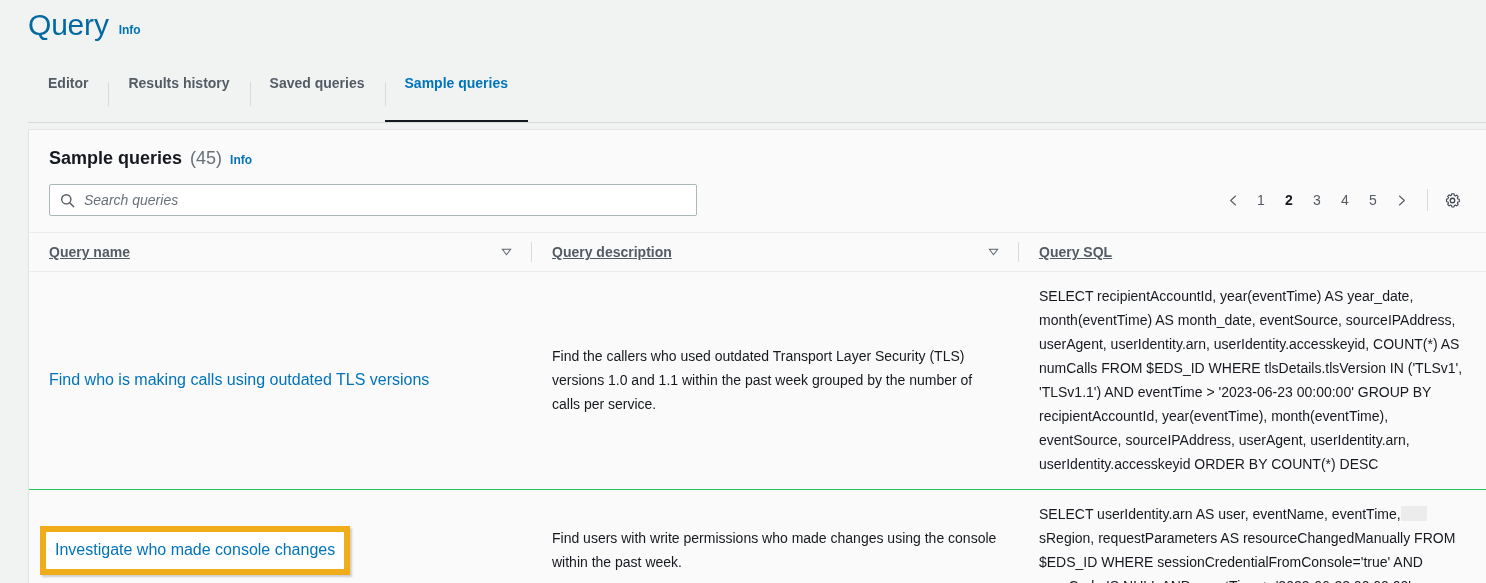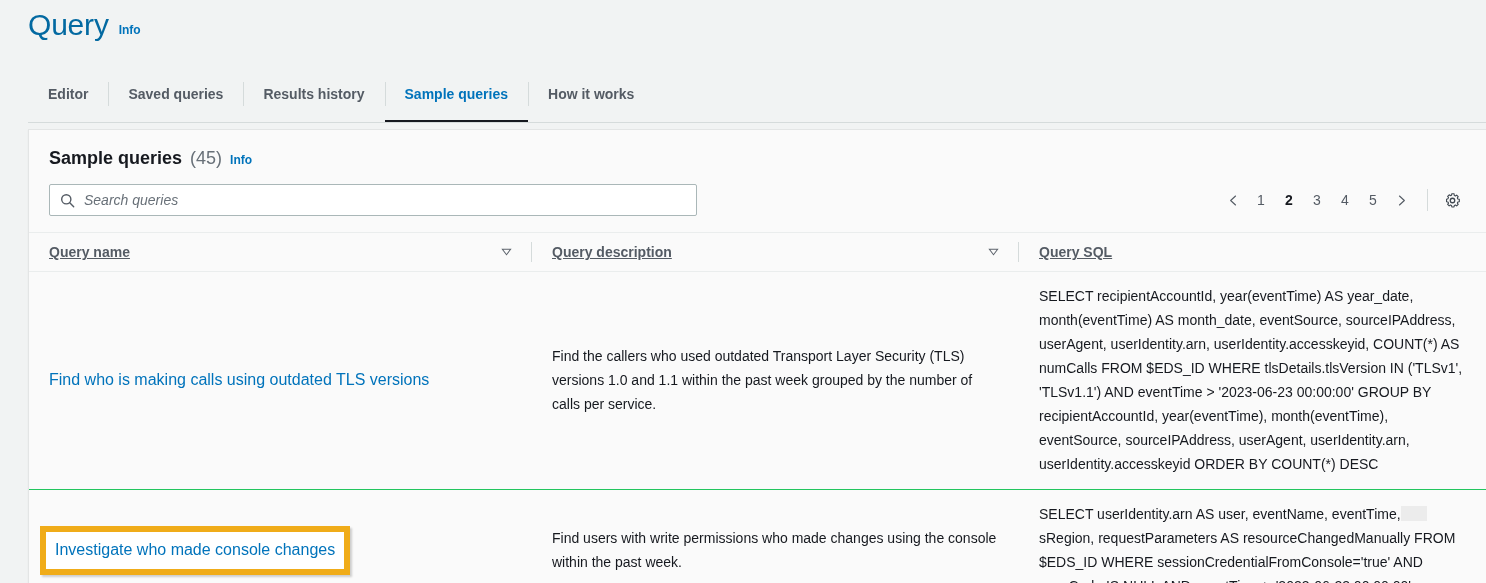--- a/index.html
+++ b/index.html
@@ -43,21 +43,21 @@
     position: relative;
   }
   .tabs {
     display: flex;
     align-items: stretch;
     height: 38px;
     position: relative;
   }
   .tab {
     display: flex;
-    align-items: center;
+    align-items: flex-start;
     padding: 0 20px;
     font-size: 14px;
     font-weight: 700;
     color: #545b64;
     cursor: pointer;
     position: relative;
     white-space: nowrap;
   }
   .tab + .tab::before {
     content: "";
@@ -274,30 +274,27 @@
   <span class="page-title">Query</span>
   <span class="info-link">Info</span>
 </div>
 
 <div class="tabs-wrap">
   <div class="tabs">
     <div class="tab">
       <span>Editor</span>
     </div>
     <div class="tab">
+      <span>Results history</span>
+    </div>
+    <div class="tab">
       <span>Saved queries</span>
-    </div>
-    <div class="tab">
-      <span>Results history</span>
     </div>
     <div class="tab active">
       <span>Sample queries</span>
-    </div>
-    <div class="tab">
-      <span>How it works</span>
     </div>
   </div>
   <div class="tabs-underline"></div>
 </div>
 
 <div class="card">
 
   <div class="card-head">
     <div class="card-title-row">
       <span class="card-title">Sample queries</span>

